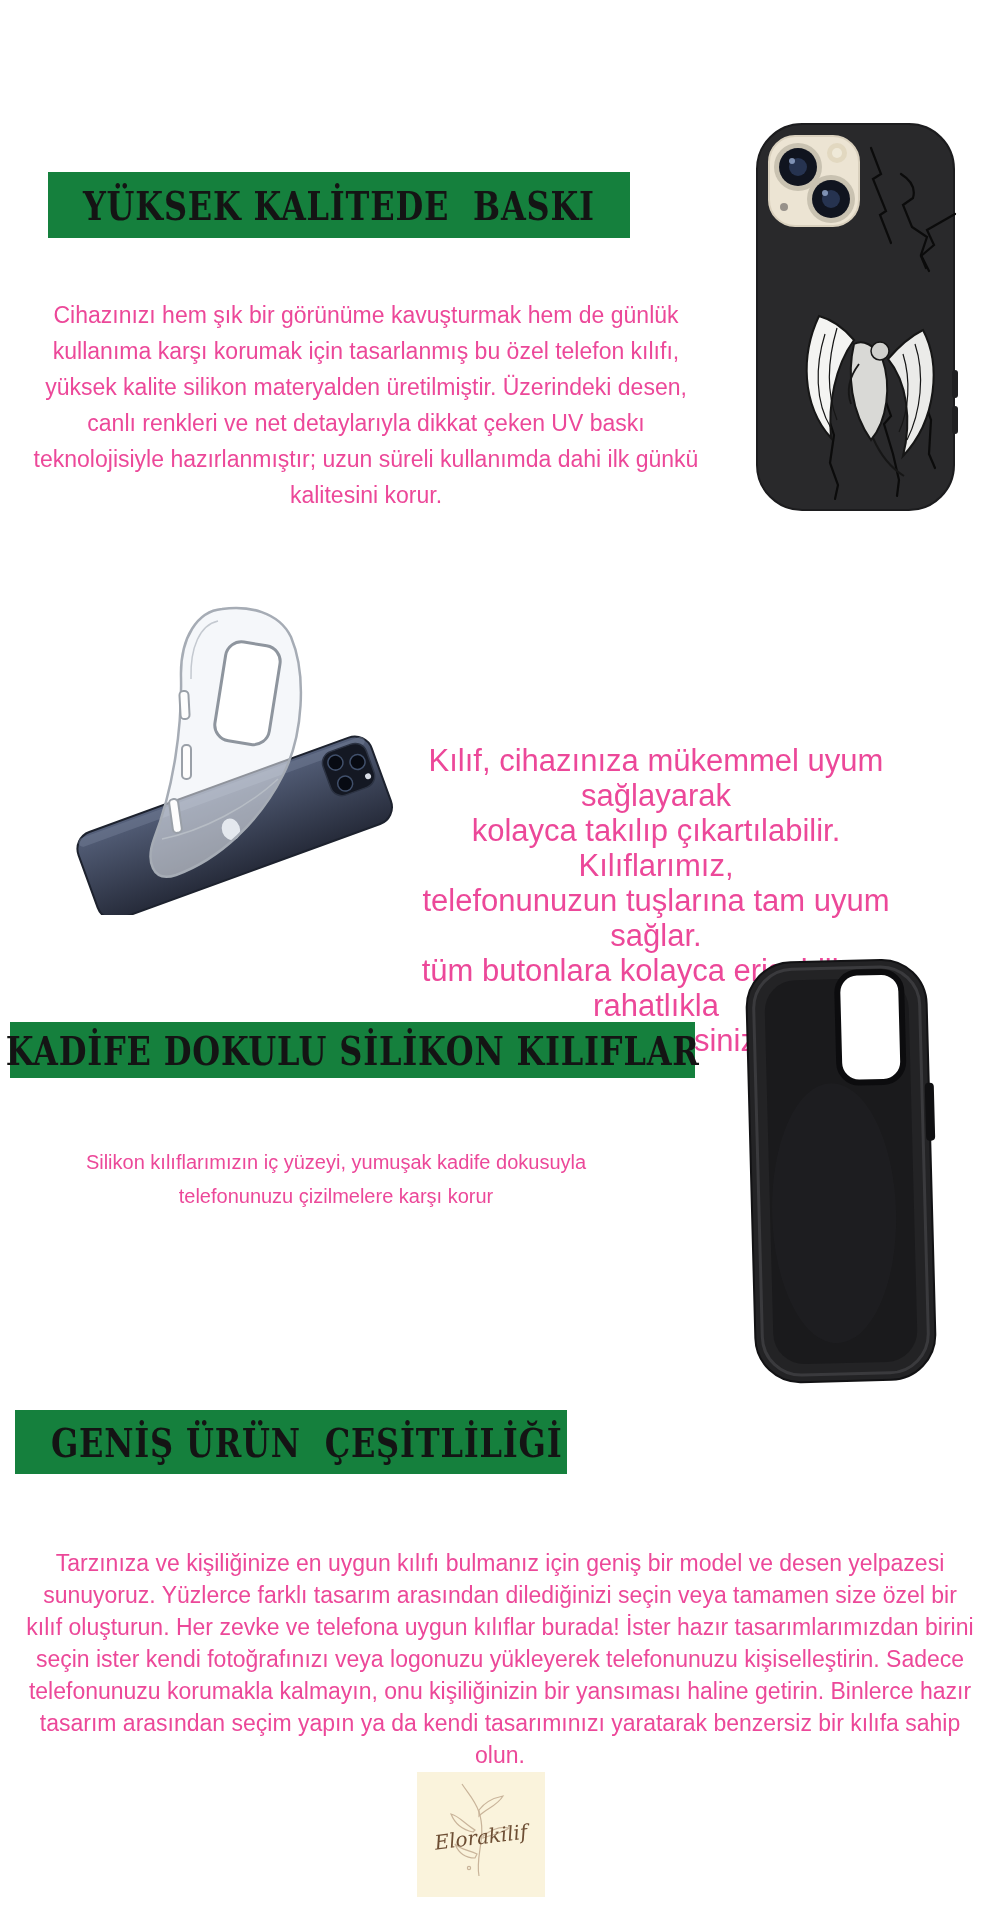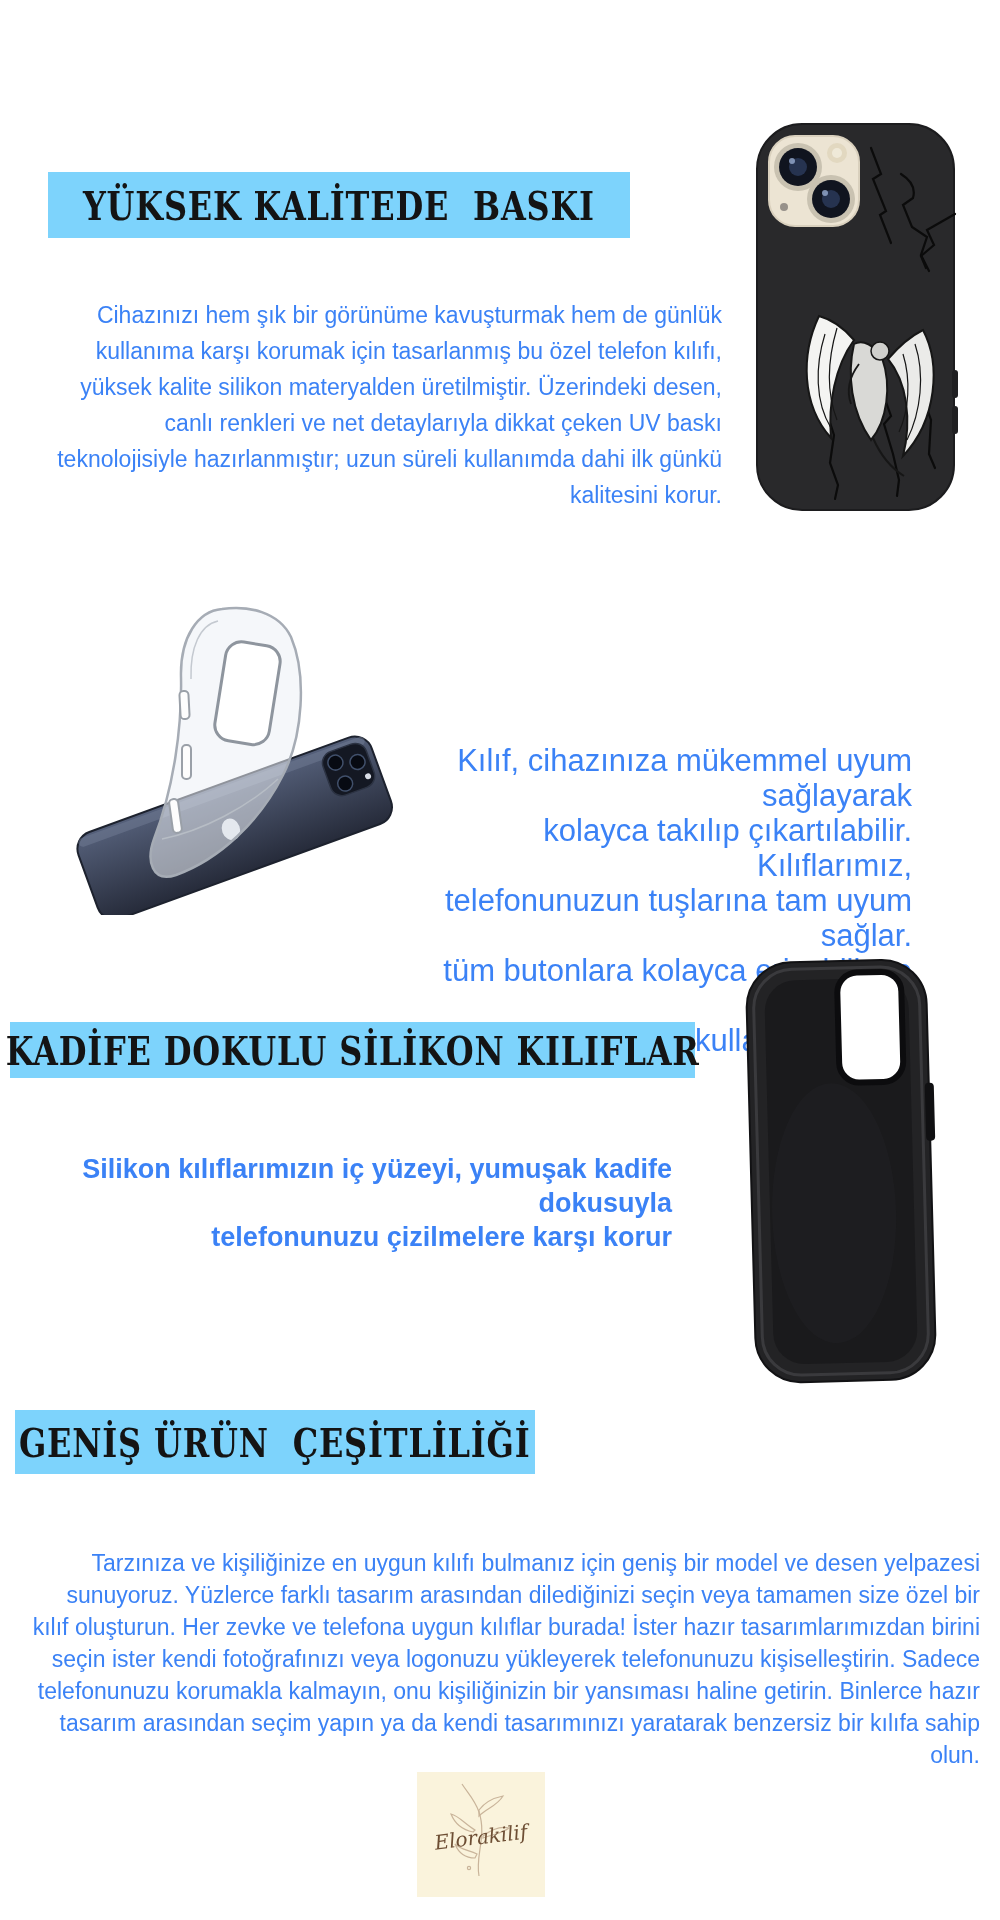--- a/index.html
+++ b/index.html
@@ -1,29 +1,29 @@
 <!DOCTYPE html>
 <html><head>
 <meta charset="utf-8">
 <style>
   html,body{margin:0;padding:0;background:#ffffff;}
   .canvas{position:relative;width:1000px;height:1920px;background:#ffffff;overflow:hidden;
           font-family:"Liberation Sans",sans-serif;color:#222222;margin:0 auto;}
-  .hbox{position:absolute;display:flex;align-items:center;justify-content:center;background:#7dd3fc;}
+  .hbox{position:absolute;display:flex;align-items:center;justify-content:center;background:#15803d;}
   .hbox .htxt{font-family:"DejaVu Serif",serif;font-weight:700;font-size:40px;color:#141414;
               white-space:pre;letter-spacing:1px;transform:scaleX(0.80);transform-origin:center;}
-  .para{position:absolute;text-align:right;white-space:pre-line;color:#3b82f6;}
+  .para{position:absolute;text-align:center;white-space:pre-line;color:#ec4899;}
   #p1{left:10px;top:274px;width:712px;font-size:23px;line-height:36px;}
   #p2{left:400px;top:712px;width:512px;font-size:31px;line-height:35px;}
-  #p3{left:0px;top:1125px;width:672px;font-size:27px;line-height:34px;font-weight:bold;}
+  #p3{left:0px;top:1125px;width:672px;font-size:20px;line-height:34px;}
   #p4{left:20px;top:1524px;width:960px;font-size:23px;line-height:32px;}
   #h1box{left:48px;top:172px;width:582px;height:66px;}
   #h2box{left:422px;top:608px;width:430px;height:60px;}
   #h3box{left:10px;top:1022px;width:685px;height:56px;}
-  #h4box{left:15px;top:1410px;width:520px;height:64px;}
+  #h4box{left:15px;top:1410px;width:520px;height:64px;padding-left:32px;}
   .img{position:absolute;}
   #imgA{left:755px;top:122px;width:205px;height:390px;}
   #imgB{left:50px;top:595px;width:355px;height:320px;}
   #imgC{left:745px;top:953px;width:195px;height:437px;}
   #logo{left:417px;top:1772px;width:128px;height:125px;}
   svg{display:block;width:100%;height:100%;}
 </style>
 </head>
 <body>
 

